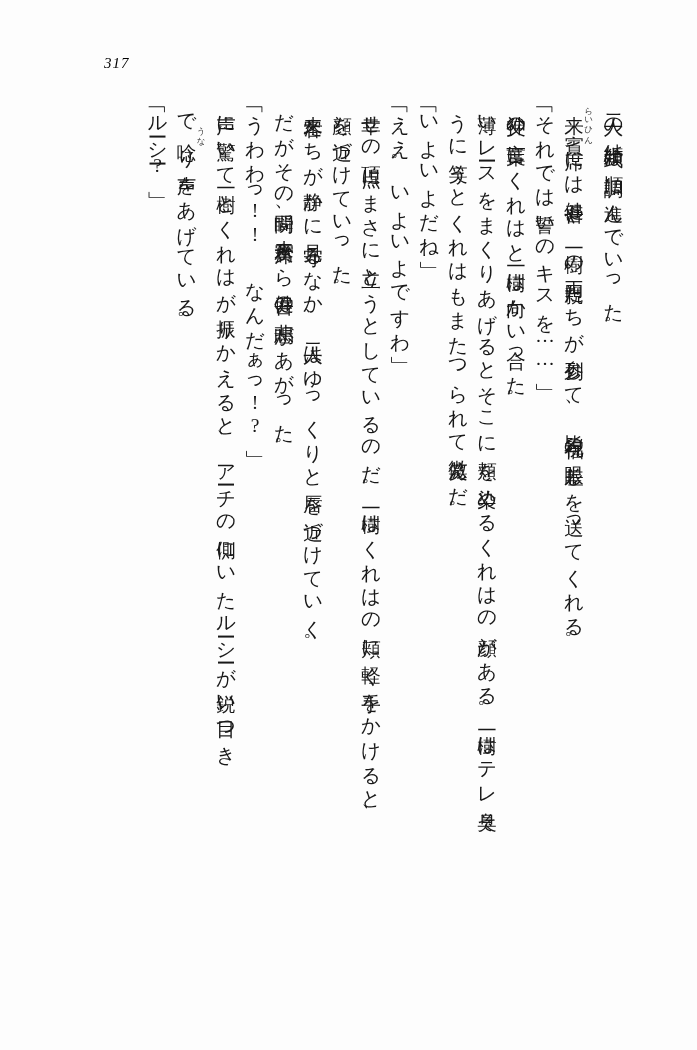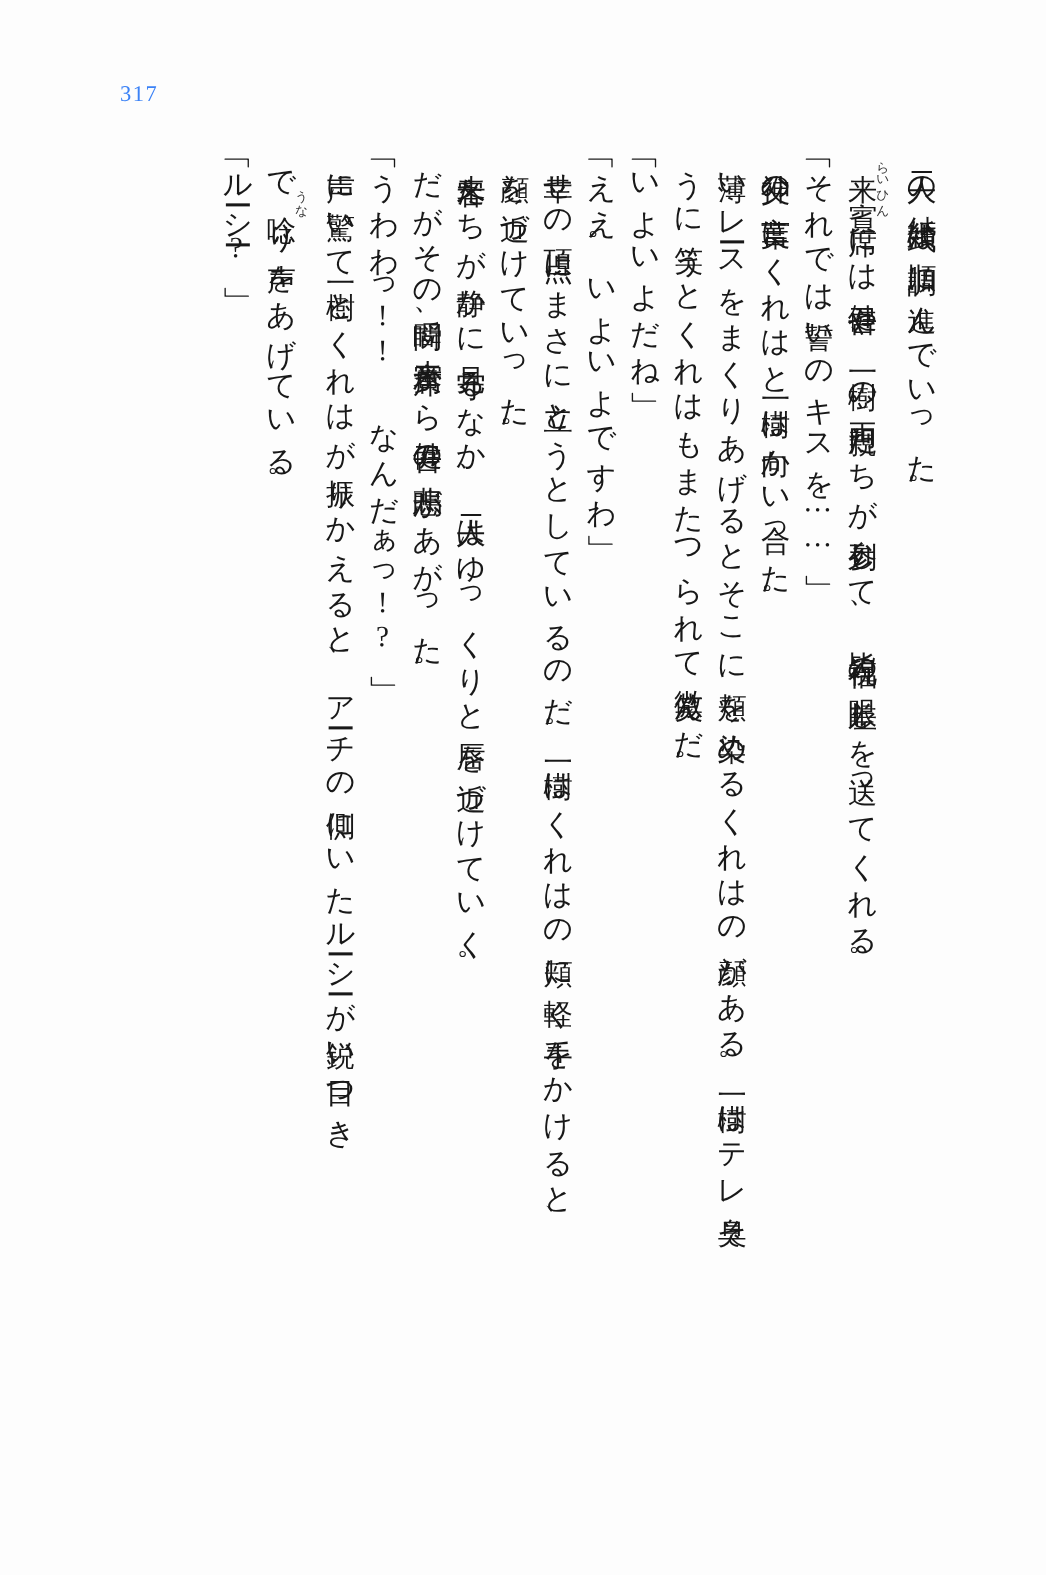--- a/index.html
+++ b/index.html
@@ -18,25 +18,26 @@
 
   .page {
     position: absolute;
     inset: 0;
     background: #fdfdfd;
   }
 
   .page-number {
     position: absolute;
     top: 55px;
-    left: 80px;
+    left: 104px;
     font-size: 15px;
     letter-spacing: 1px;
-    color: #3b82f6;
+    color: #000000;
     font-family: "Liberation Serif", "DejaVu Serif", serif;
+    font-style: italic;
   }
 
   
   .text-block {
     position: absolute;
     top: 100px;
     right: 74px;
     left: 74px;
     bottom: 60px;
     display: flex;

